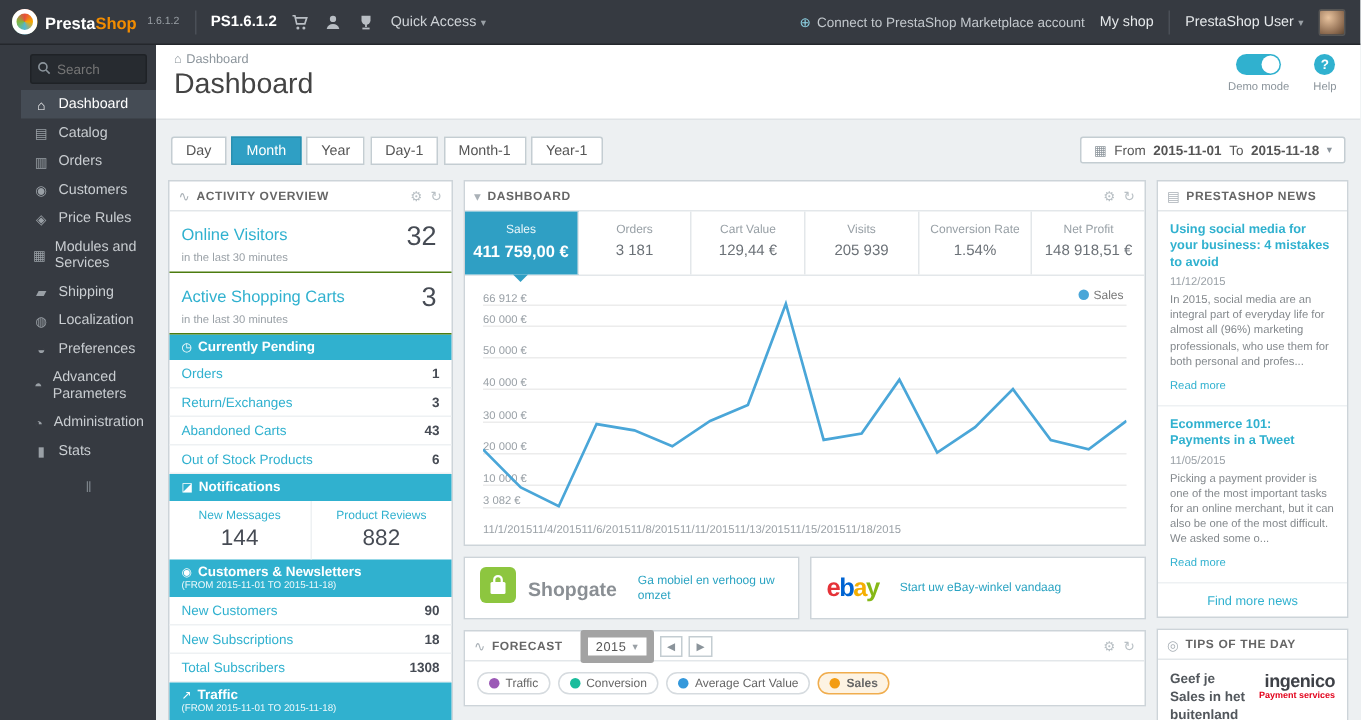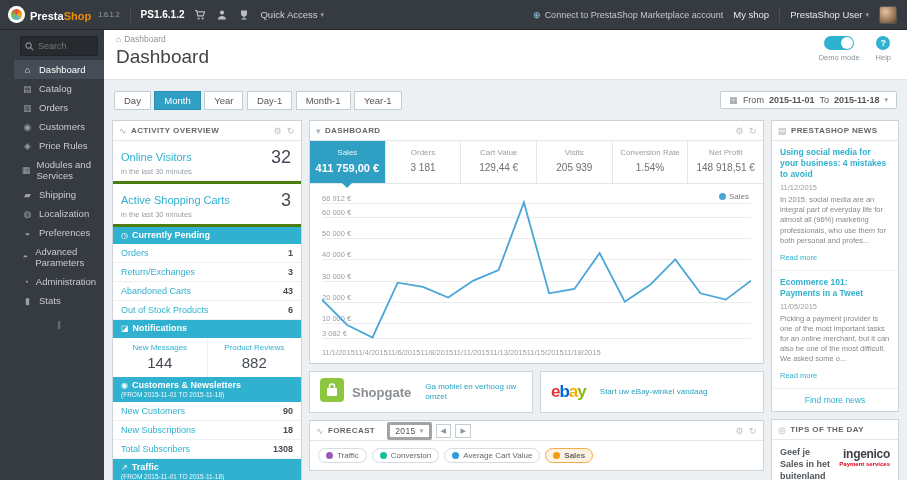--- a/index.html
+++ b/index.html
@@ -67,21 +67,21 @@
   .col-news{width:128px;flex:none;}
 
   .panel{background:#fff;border:1px solid var(--panel-border);margin-bottom:7px;}
   .panel-h{height:20px;display:flex;align-items:center;gap:4px;padding:0 6px;border-bottom:1px solid #e3e7ea;font-size:8px;font-weight:bold;color:#666;letter-spacing:.4px;}
   .ph-ic{color:#aab1b7;font-size:9px;font-weight:normal;}
   .ph-title{flex:1;}
   .ph-ics{display:flex;gap:5px;}
   .ph-ics a{color:#b9c0c5;font-size:9px;font-weight:normal;}
 
   
-  .big-stat{padding:6px 8px 5px;position:relative;border-bottom:3px solid #4d7c0f;}
+  .big-stat{padding:6px 8px 5px;position:relative;border-bottom:1px solid #4d7c0f;}
   .bs-label{color:var(--accent);font-size:11px;}
   .bs-value{position:absolute;right:10px;top:6px;font-size:18px;color:#464b54;}
   .bs-sub{font-size:7.5px;color:#9aa1a7;margin-top:2px;}
   .sec-bar{background:var(--accent);color:#fff;font-size:9px;font-weight:bold;padding:3px 8px;line-height:1.25;}
   .sec-bar .sb-ic{font-weight:normal;margin-right:4px;font-size:8px;}
   .sec-bar .range{display:block;font-size:6.5px;font-weight:normal;opacity:.92;}
   .arow{display:flex;justify-content:space-between;padding:4px 8px;border-bottom:1px solid #eef1f3;font-size:9px;}
   .arow .al{color:var(--accent);}
   .arow .av{color:#464b54;font-weight:bold;}
   .notif{display:flex;text-align:center;}
@@ -110,21 +110,21 @@
 
   
   .mods{display:flex;gap:7px;margin-bottom:7px;}
   .mod{flex:1;background:#fff;border:1px solid var(--panel-border);display:flex;align-items:center;gap:8px;padding:7px 10px;height:42px;}
   .sg-name{font-size:13px;font-weight:bold;color:#8a8f94;}
   .mod-link{font-size:8px;color:var(--link);line-height:1.25;margin-left:6px;}
   .ebay-logo{font-size:17px;font-weight:bold;letter-spacing:-1px;}
 
   
   .fc-controls{display:flex;align-items:center;gap:4px;margin-left:8px;font-weight:normal;}
-  .ysel{border:3px solid #a3a3a3;border-radius:2px;font-size:8.5px;padding:1px 5px;color:#555;display:flex;align-items:center;gap:4px;background:#fff;}
+  .ysel{border:5px solid #a3a3a3;border-radius:2px;font-size:8.5px;padding:1px 5px;color:#555;display:flex;align-items:center;gap:4px;background:#fff;}
   .navb{border:1px solid #c4cdd2;font-size:7px;padding:2px 4px;color:#8b949b;background:#fff;}
   .fc-legend{display:flex;gap:5px;padding:7px 8px;}
   .lg{display:flex;align-items:center;gap:4px;font-size:8px;color:#666;border:1px solid #d6dbdf;border-radius:10px;padding:2px 7px;background:#fff;}
   .lg.active{background:#fdf3e3;border-color:#f0ad4e;font-weight:bold;}
   .lg .dot{width:7px;height:7px;border-radius:50%;display:inline-block;}
 
   
   .art{padding:6px 8px;border-bottom:1px solid #eef1f3;}
   .art-title{display:block;font-size:8.5px;font-weight:bold;color:var(--accent);line-height:1.3;}
   .art-date{font-size:7.5px;color:#9aa1a7;margin:3px 0;}

